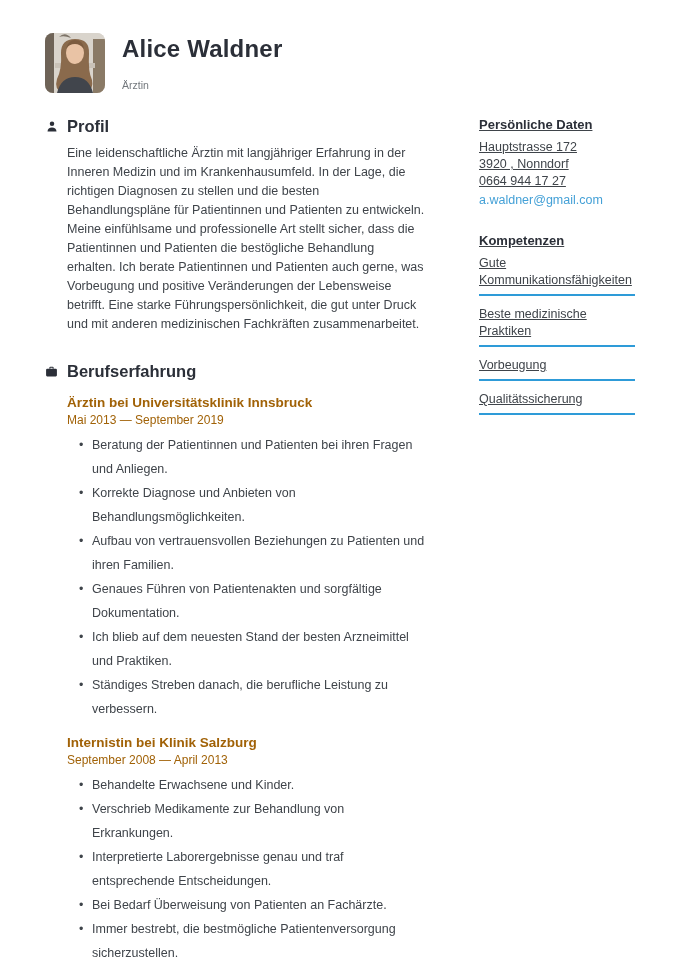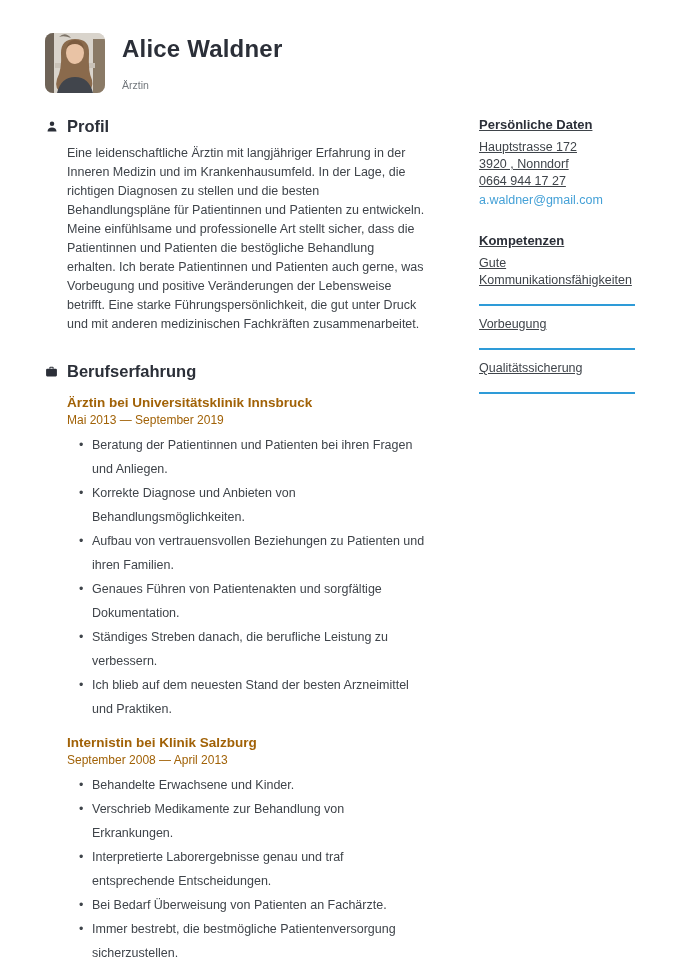--- a/index.html
+++ b/index.html
@@ -41,21 +41,21 @@
   ul.bullets { margin: 6px 0 0 12px; padding: 0; list-style: none; font-size: 12.5px; line-height: 24px; }
   ul.bullets li { position: relative; padding-left: 13px; }
   ul.bullets li::before { content: "•"; position: absolute; left: 0; color: #3f444a; }
 
   
   .side-section h2 { margin: 0 0 7px 0; font-size: 13px; font-weight: 700; color: #2b2f38; }
   .side-section { margin-top: 0; text-decoration: underline; }
   .side-section + .side-section { margin-top: 24px; }
   .contact-line { font-size: 12.5px; line-height: 17px; color: #3f444a; }
   .email-link { font-size: 12.5px; line-height: 17px; color: #45a1d7; text-decoration: none; display: inline-block; }
-  .skill { font-size: 12.5px; line-height: 17px; color: #3f444a; padding-bottom: 15px; border-bottom: 2px solid #2e9bd8; margin-bottom: 10px; }
+  .skill { font-size: 12.5px; line-height: 17px; color: #3f444a; padding-bottom: 5px; border-bottom: 2px solid #2e9bd8; margin-bottom: 10px; }
 </style>
 </head>
 <body>
 
 <div class="page">
 
   <header class="header">
     <div class="photo">
       <svg width="60" height="60" viewBox="0 0 60 60" aria-hidden="true">
         <rect width="60" height="60" fill="#d9d4cc"></rect>
@@ -105,22 +105,22 @@
 
         <div class="job">
           <h3>Ärztin bei Universitätsklinik Innsbruck</h3>
           <div class="dates">Mai 2013 — September 2019</div>
           <ul class="bullets">
 
           <li>Beratung der Patientinnen und Patienten bei ihren Fragen und Anliegen.</li>
               <li>Korrekte Diagnose und Anbieten von Behandlungsmöglichkeiten.</li>
               <li>Aufbau von vertrauensvollen Beziehungen zu Patienten und ihren Familien.</li>
               <li>Genaues Führen von Patientenakten und sorgfältige Dokumentation.</li>
+              <li>Ich blieb auf dem neuesten Stand der besten Arzneimittel und Praktiken.</li>
               <li>Ständiges Streben danach, die berufliche Leistung zu verbessern.</li>
-              <li>Ich blieb auf dem neuesten Stand der besten Arzneimittel und Praktiken.</li>
             </ul>
         </div>
 
         <div class="job">
           <h3>Internistin bei Klinik Salzburg</h3>
           <div class="dates">September 2008 — April 2013</div>
           <ul class="bullets">
 
           <li>Behandelte Erwachsene und Kinder.</li>
               <li>Verschrieb Medikamente zur Behandlung von Erkrankungen.</li>
@@ -155,20 +155,21 @@
         <div class="contact-line">3920 , Nonndorf</div>
         <div class="contact-line">0664 944 17 27</div>
         <a class="email-link" href="#">a.waldner@gmail.com</a>
       </section>
 
       <section class="side-section">
         <h2>Kompetenzen</h2>
         <div>
 
         <div class="skill">Gute Kommunikationsfähigkeiten</div>
+            <div class="skill">Beste medizinische Praktiken</div>
             <div class="skill">Vorbeugung</div>
             <div class="skill">Qualitätssicherung</div>
           </div>
       </section>
 
     </aside>
 
   </div>
 </div>
 

